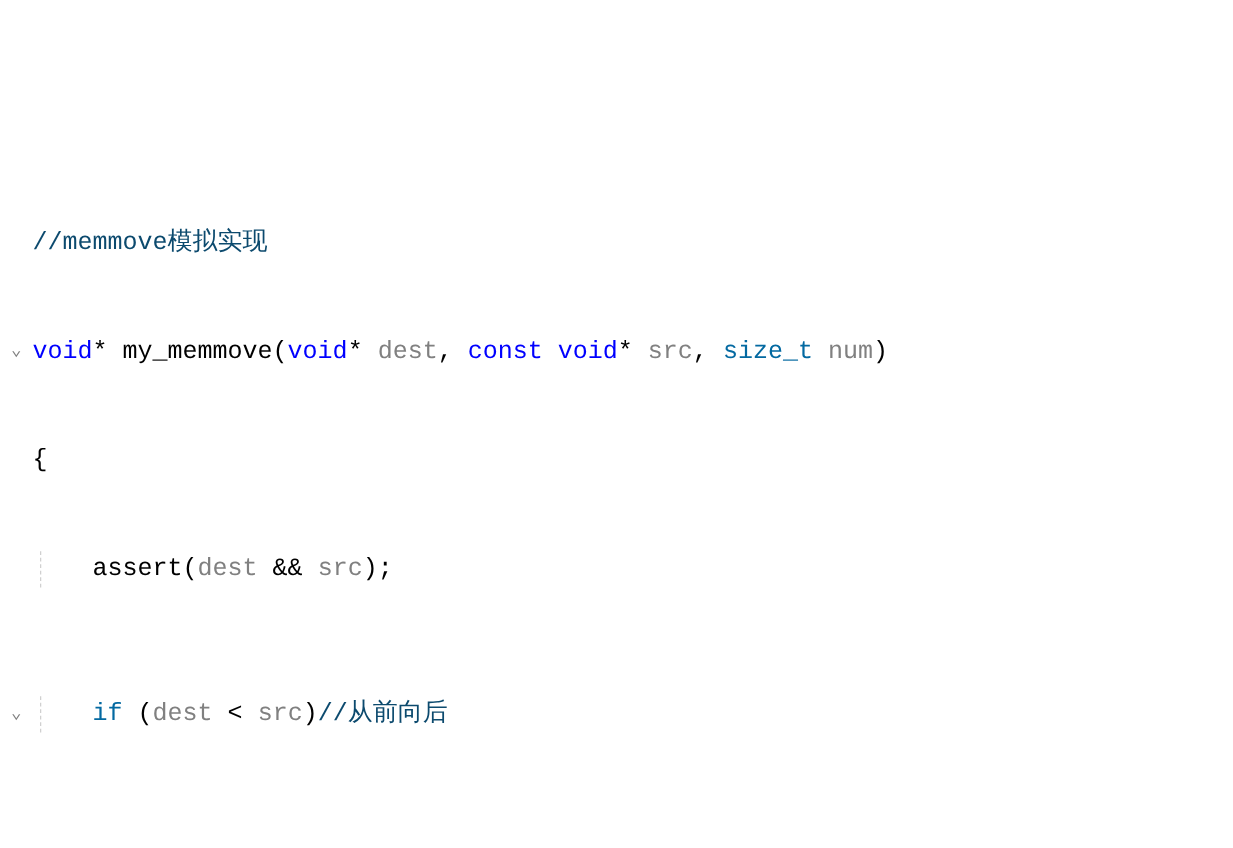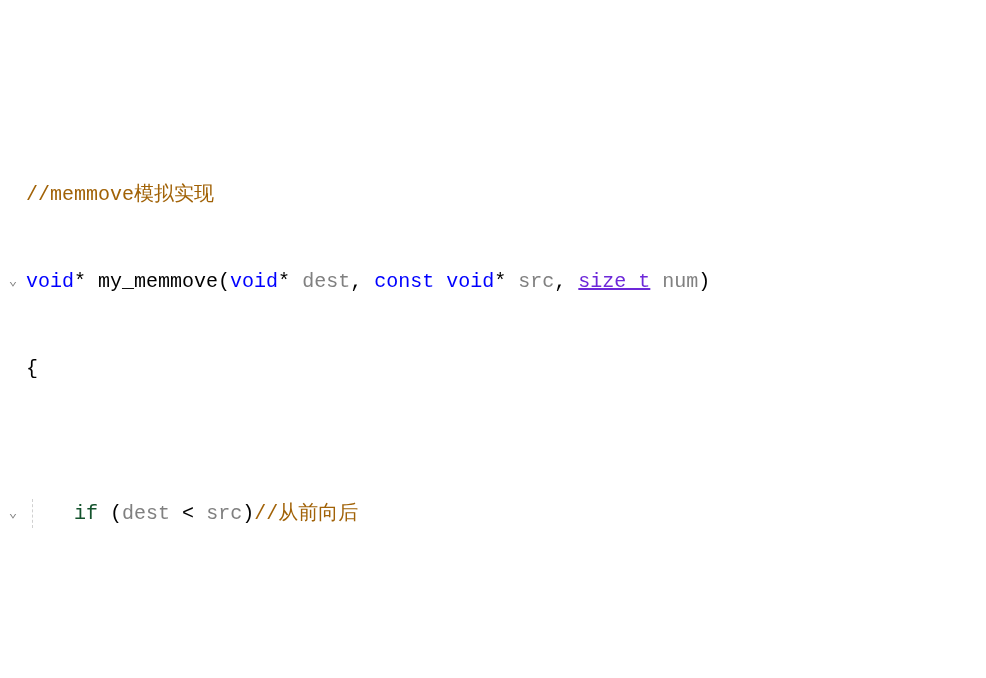--- a/index.html
+++ b/index.html
@@ -38,27 +38,27 @@
   .indent-guides {
     position: absolute;
     left: 0; top: 0; bottom: 0;
     pointer-events: none;
   }
   .ig {
     position: absolute;
     top: 0; bottom: 0;
     border-left: 1px dashed #d0d0d0;
   }
-  .c-comment { color: #a16207; text-align: center; }
-  .c-control { color: #14532d; }
+  .c-comment { color: #0c4a6e; text-align: center; }
+  .c-control { color: #0369a1; }
   .c-type    { color: #0000ff; margin-top: 12px; }
   .c-func    { color: #000000; text-align: right; }
   .c-param   { color: #808080; }
   .c-var     { color: #808080; }
-  .c-typeid  { color: #6d28d9; text-decoration: underline; }
+  .c-typeid  { color: #0369a1; }
   .c-op      { color: #000000; }
   .c-pun     { color: #000000; }
   .txt { position: relative; }
 </style>
 </head>
 <body>
 
 
 
 <div>
@@ -71,20 +71,24 @@
 <div class="line">
   <div class="gutter"><span class="fold-icon">⌄</span></div>
   <div class="code"><span class="txt"><span class="c-type">void</span><span class="c-pun">*</span> <span class="c-func">my_memmove</span><span class="c-pun">(</span><span class="c-type">void</span><span class="c-pun">*</span> <span class="c-param">dest</span><span class="c-pun">,</span> <span class="c-type">const</span> <span class="c-type">void</span><span class="c-pun">*</span> <span class="c-param">src</span><span class="c-pun">,</span> <span class="c-typeid">size_t</span> <span class="c-param">num</span><span class="c-pun">)</span></span></div>
 </div>
 
 <div class="line">
   <div class="gutter"><span class="guide-v"></span></div>
   <div class="code"><span class="txt"><span class="c-pun">{</span></span></div>
 </div>
 
+<div class="line">
+  <div class="gutter"><span class="guide-v"></span></div>
+  <div class="code"><span class="indent-guides"><span class="ig" style="left:6px"></span></span><span class="txt">    <span class="c-func">assert</span><span class="c-pun">(</span><span class="c-var">dest</span> <span class="c-op">&amp;&amp;</span> <span class="c-var">src</span><span class="c-pun">);</span></span></div>
+</div>
 
 
 <div class="line">
   <div class="gutter"><span class="fold-icon">⌄</span></div>
   <div class="code"><span class="indent-guides"><span class="ig" style="left:6px"></span></span><span class="txt">    <span class="c-control">if</span> <span class="c-pun">(</span><span class="c-var">dest</span> <span class="c-op">&lt;</span> <span class="c-var">src</span><span class="c-pun">)</span><span class="c-comment">//从前向后</span></span></div>
 </div>
 
 
 
 

